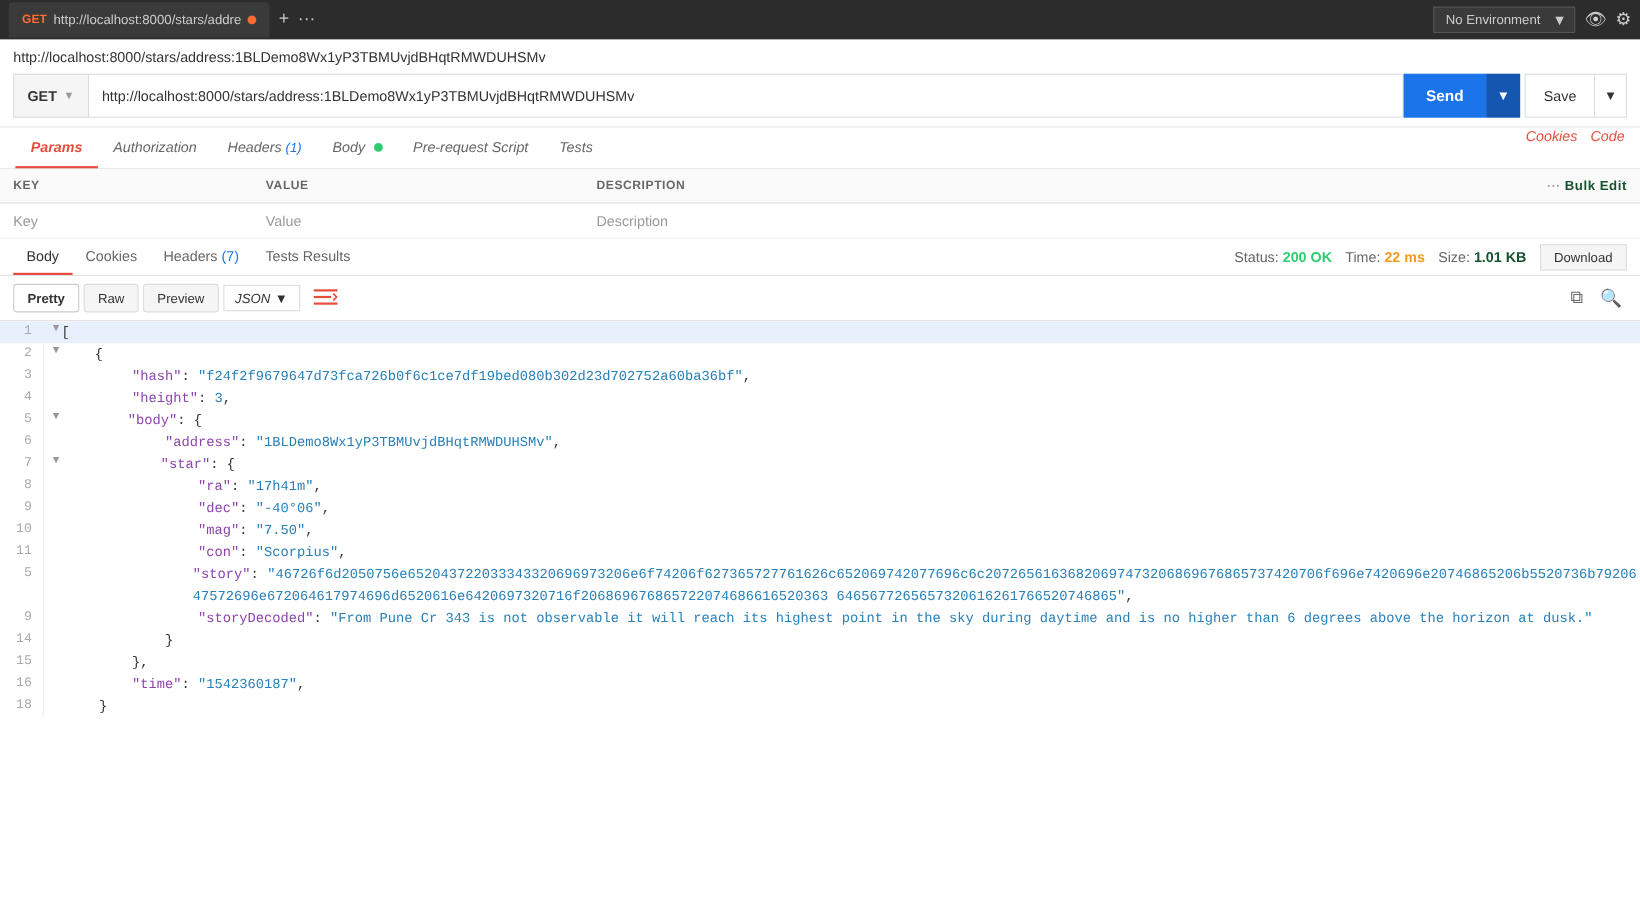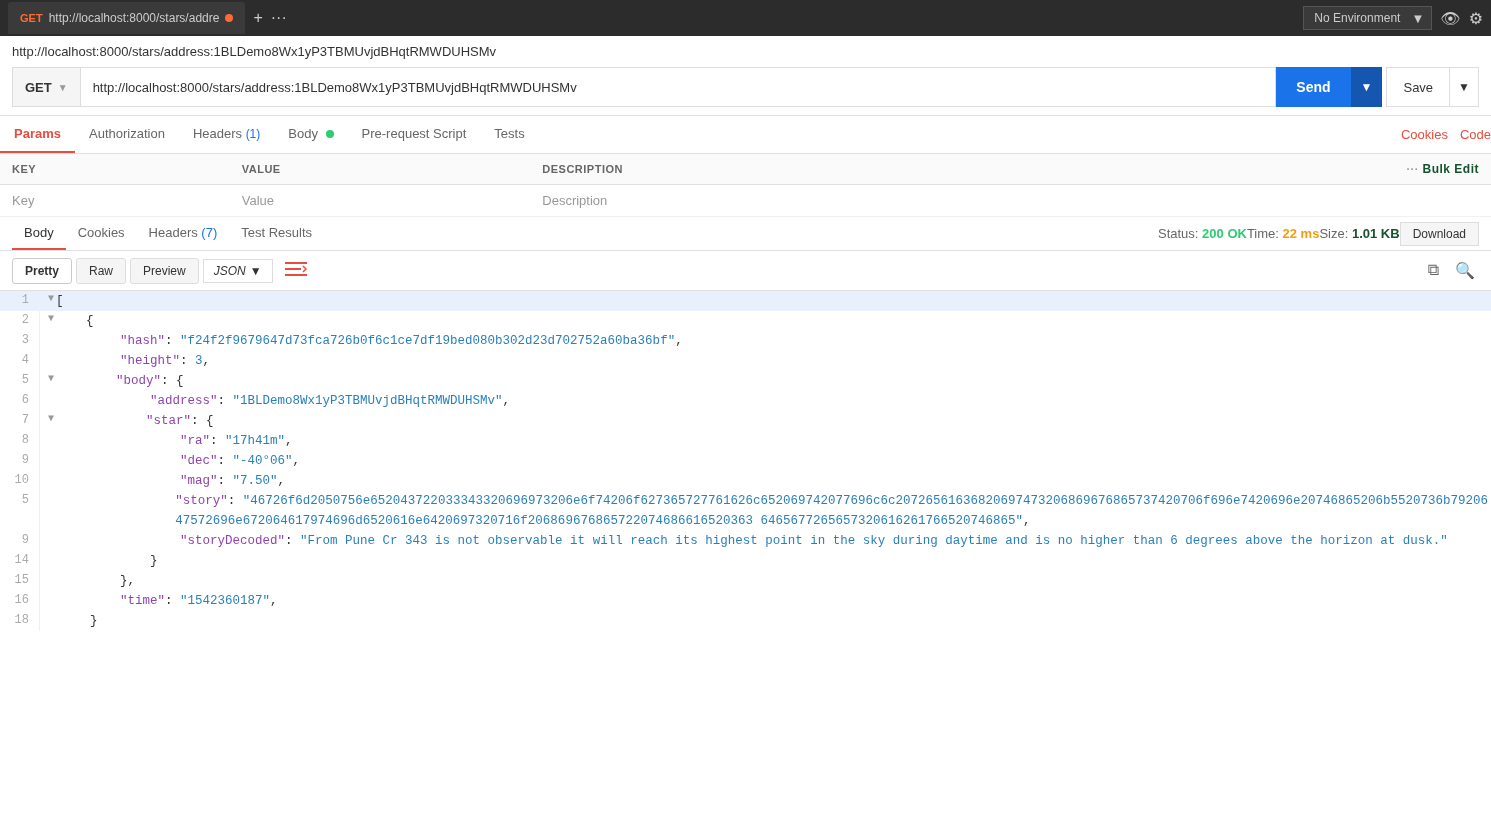--- a/index.html
+++ b/index.html
@@ -112,24 +112,24 @@
       border-left: none;
       padding: 0 8px;
       height: 40px;
       cursor: pointer;
       font-size: 12px;
     }
 
     
     .req-tabs {
       display: flex;
-      align-items: center;
       border-bottom: 1px solid #e0e0e0;
-      padding: 0 0;
-      background: #fff;
+      padding: 0 14px;
+      background: #fff;
+      font-style: italic;
     }
     .req-tab {
       padding: 10px 14px;
       cursor: pointer;
       color: #666;
       font-size: 13px;
       border-bottom: 2px solid transparent;
       white-space: nowrap;
     }
     .req-tab.active {
@@ -211,21 +211,21 @@
       color: #333;
       border-bottom: 2px solid #e74c3c;
     }
     .response-tab-badge {
       color: #1a73e8;
     }
     .response-meta {
       margin-left: auto;
       display: flex;
       align-items: center;
-      gap: 0;
+      gap: 12px;
       font-size: 13px;
       color: #666;
     }
     .status-ok { color: #2ecc71; font-weight: 600; }
     .time-val { color: #f39c12; font-weight: 600; }
     .size-val { color: #14532d; font-weight: 600; }
     .download-btn {
       background: #f5f5f5;
       border: 1px solid #ddd;
       padding: 4px 12px;
@@ -404,21 +404,21 @@
       </tr>
     </tbody>
   </table>
 </div>
 
 <div class="response-section">
   <div class="response-tabs-row">
     <div class="response-tab active">Body</div>
     <div class="response-tab">Cookies</div>
     <div class="response-tab">Headers <span class="response-tab-badge">(7)</span></div>
-    <div class="response-tab">Test Results</div>
+    <div class="response-tab">Tests Results</div>
     <div class="response-meta">
       <span>Status: <span class="status-ok">200 OK</span></span>
       <span>Time: <span class="time-val">22 ms</span></span>
       <span>Size: <span class="size-val">1.01 KB</span></span>
       <button class="download-btn">Download</button>
     </div>
   </div>
 
   <div class="body-toolbar">
     <button class="format-btn active">Pretty</button>
@@ -516,20 +516,28 @@
       </div>
       <div class="json-line">
         <span class="line-num">10</span>
         <span style="display: flex; align-items: flex-start;">
           <span style="display: inline-block; width: 12px;"></span>
           <span class="line-indent">                </span>
           <span style="flex-wrap: wrap; word-break: break-all;"><span class="j-key">"mag"</span><span class="j-punct">: </span><span class="j-str">"7.50"</span><span class="j-punct">,</span></span>
         </span>
       </div>
       <div class="json-line">
+        <span class="line-num">11</span>
+        <span style="display: flex; align-items: flex-start;">
+          <span style="display: inline-block; width: 12px;"></span>
+          <span class="line-indent">                </span>
+          <span style="flex-wrap: wrap; word-break: break-all;"><span class="j-key">"con"</span><span class="j-punct">: </span><span class="j-str">"Scorpius"</span><span class="j-punct">,</span></span>
+        </span>
+      </div>
+      <div class="json-line">
         <span class="line-num">5</span>
         <span style="display: flex; align-items: flex-start;">
           <span style="display: inline-block; width: 12px;"></span>
           <span class="line-indent">                </span>
           <span style="flex-wrap: wrap; word-break: break-all;"><span class="j-key">"story"</span><span class="j-punct">: </span><span class="j-str" style="word-break:break-all;">"46726f6d2050756e652043722033343320696973206e6f74206f627365727761626c652069742077696c6c20726561636820697473206869676865737420706f696e7420696e20746865206b5520736b7920647572696e672064617974696d6520616e6420697320716f206869676865722074686616520363 6465677265657320616261766520746865"</span><span class="j-punct">,</span></span>
         </span>
       </div>
       <div class="json-line">
         <span class="line-num">9</span>
         <span style="display: flex; align-items: flex-start;">

